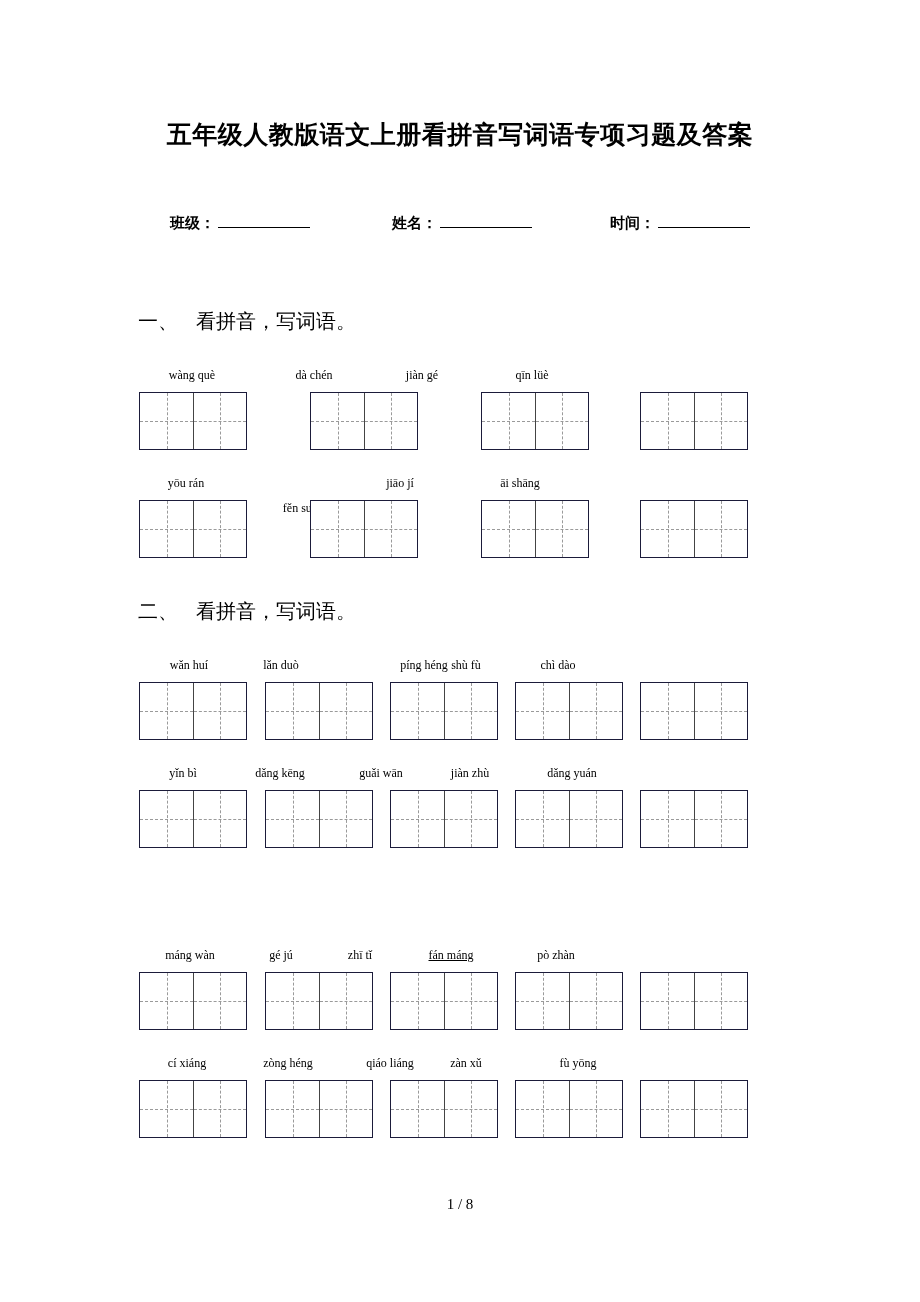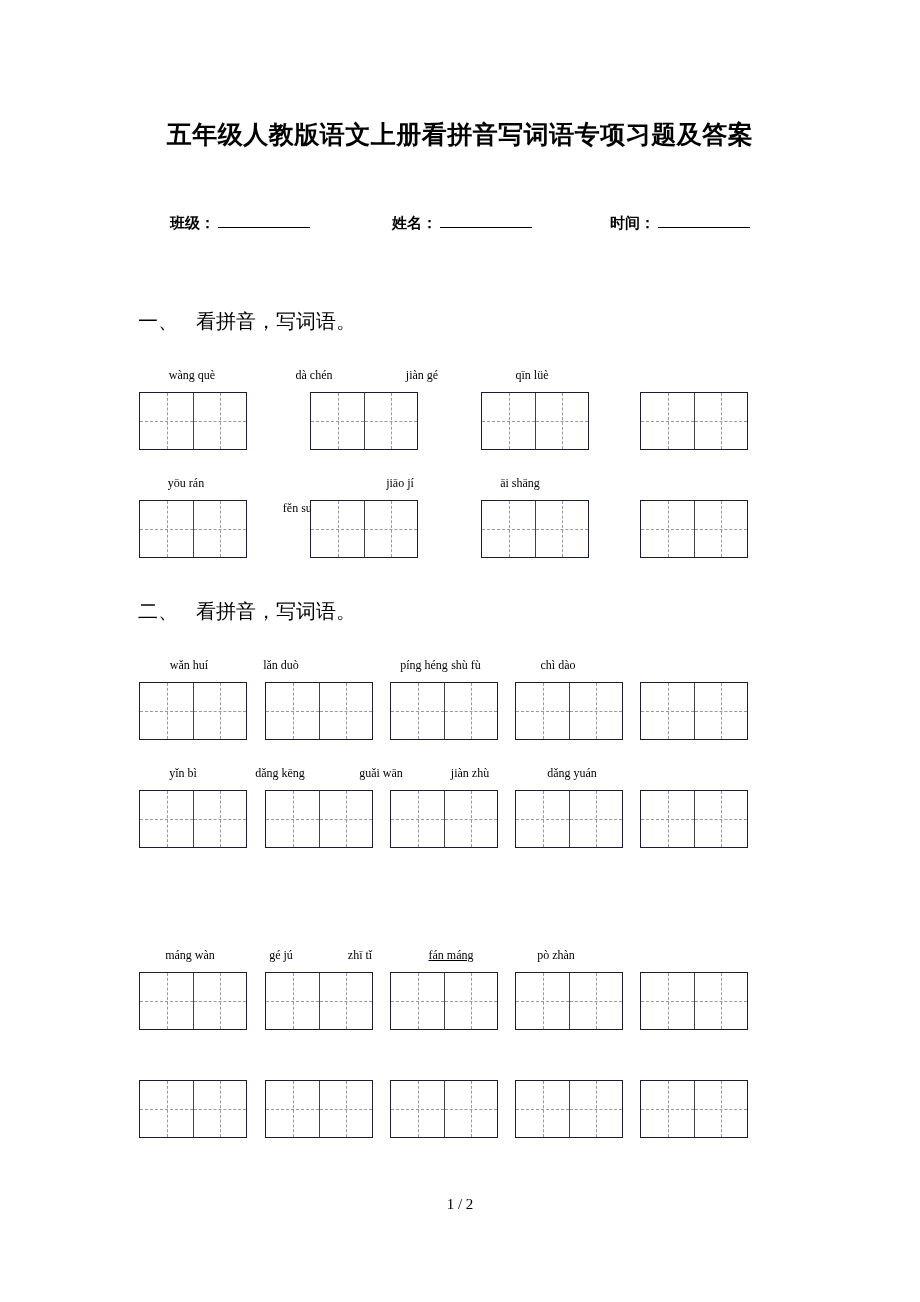--- a/index.html
+++ b/index.html
@@ -304,20 +304,27 @@
           </div>
           <div class="grid-group" style="left: 515px;">
             <div class="cell"></div>
             <div class="cell"></div>
           </div>
           <div class="grid-group" style="left: 640px;">
             <div class="cell"></div>
             <div class="cell"></div>
           </div>
         </div>
+        <div class="pinyin-line" style="top: 168px;">
+          <span class="pinyin" style="left: 187px;">cí xiáng</span>
+          <span class="pinyin" style="left: 288px;">zòng héng</span>
+          <span class="pinyin" style="left: 390px;">qiáo liáng</span>
+          <span class="pinyin" style="left: 466px;">zàn xǔ</span>
+          <span class="pinyin" style="left: 578px;">fù yōng</span>
+        </div>
         <div class="grid-line" style="top: 192px;">
           <div class="grid-group" style="left: 139px;">
             <div class="cell"></div>
             <div class="cell"></div>
           </div>
           <div class="grid-group" style="left: 265px;">
             <div class="cell"></div>
             <div class="cell"></div>
           </div>
           <div class="grid-group" style="left: 390px;">
@@ -329,15 +336,15 @@
             <div class="cell"></div>
           </div>
           <div class="grid-group" style="left: 640px;">
             <div class="cell"></div>
             <div class="cell"></div>
           </div>
         </div>
       </div>
     </div>
 
-  <div class="footer">1 / 2</div>
+  <div class="footer">1 / 8</div>
 
 </div>
 
 </body></html>

